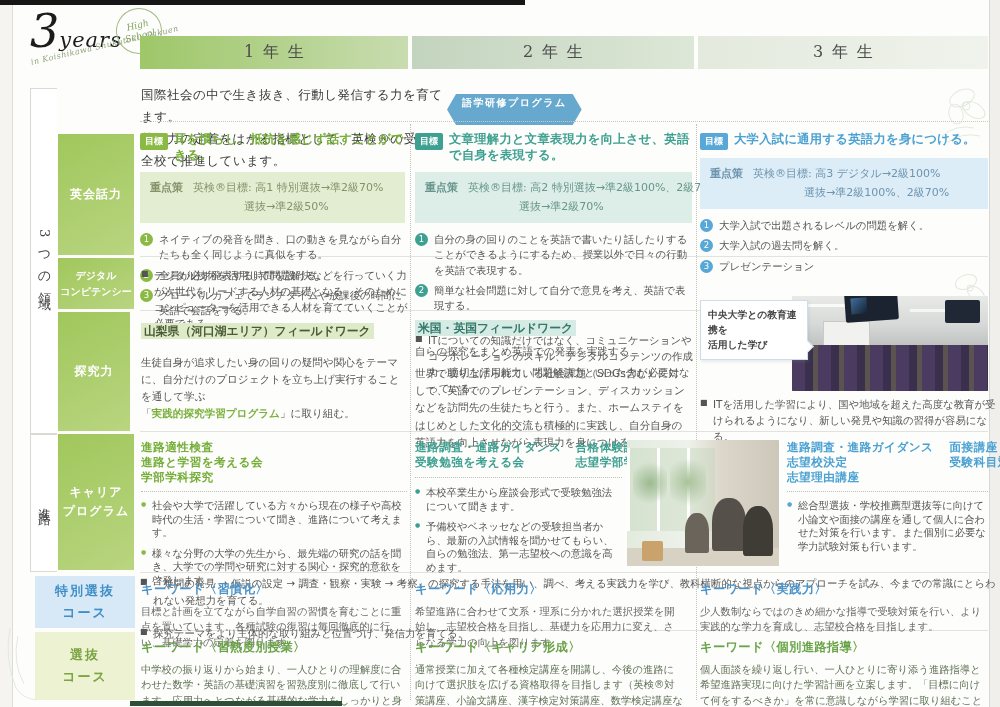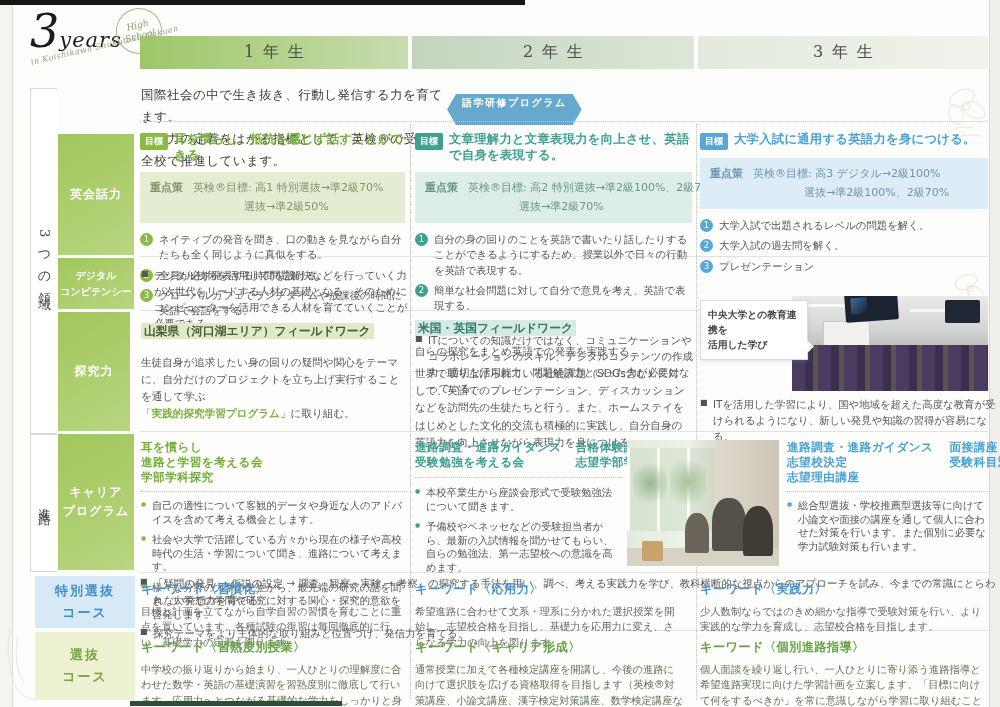--- a/index.html
+++ b/index.html
@@ -304,27 +304,26 @@
     <div class="mon2"></div>
     <div class="seats2"></div>
     <div class="seats"></div>
   </div>
 
   <div class="abs sq" style="left:140px;top:398px;width:848px;">「疑問の発見 → 仮説の設定 → 調査・観察・実験 → 考察」の探究する手法を用い、調べ、考える実践力を学び、教科横断的な視点からのアプローチを試み、今までの常識にとらわれない発想力を育てる。</div>
   <div class="abs sq" style="left:140px;top:415px;width:848px;">探究テーマをより主体的な取り組みと位置づけ、発信力を育てる。</div>
 
   <div class="abs year1" style="left:141px;top:440px;width:266px;">
     <div class="chead">
-      <div>耳を慣らし</div>
+      <div>進路適性検査</div>
       <div>進路と学習を考える会</div>
       <div>学部学科探究</div>
     </div>
     <div class="dotline" style="margin:6px 0 7px;"></div>
     <ul class="blist">
-      <li>自己の適性について客観的データや身近な人のアドバイスを含めて考える機会とします。</li>
       <li>社会や大学で活躍している方々から現在の様子や高校時代の生活・学習について聞き、進路について考えます。</li>
       <li>様々な分野の大学の先生から、最先端の研究の話を聞き、大学での学問や研究に対する関心・探究的意欲を啓発します。</li>
     </ul>
   </div>
 
   <div class="abs year2" style="left:415px;top:440px;width:207px;">
     <div class="chead cgrid" style="column-gap:14px;">
       <div>進路調査・進路ガイダンス</div>
       <div>合格体験談を聴く会</div>
       <div>受験勉強を考える会</div>

